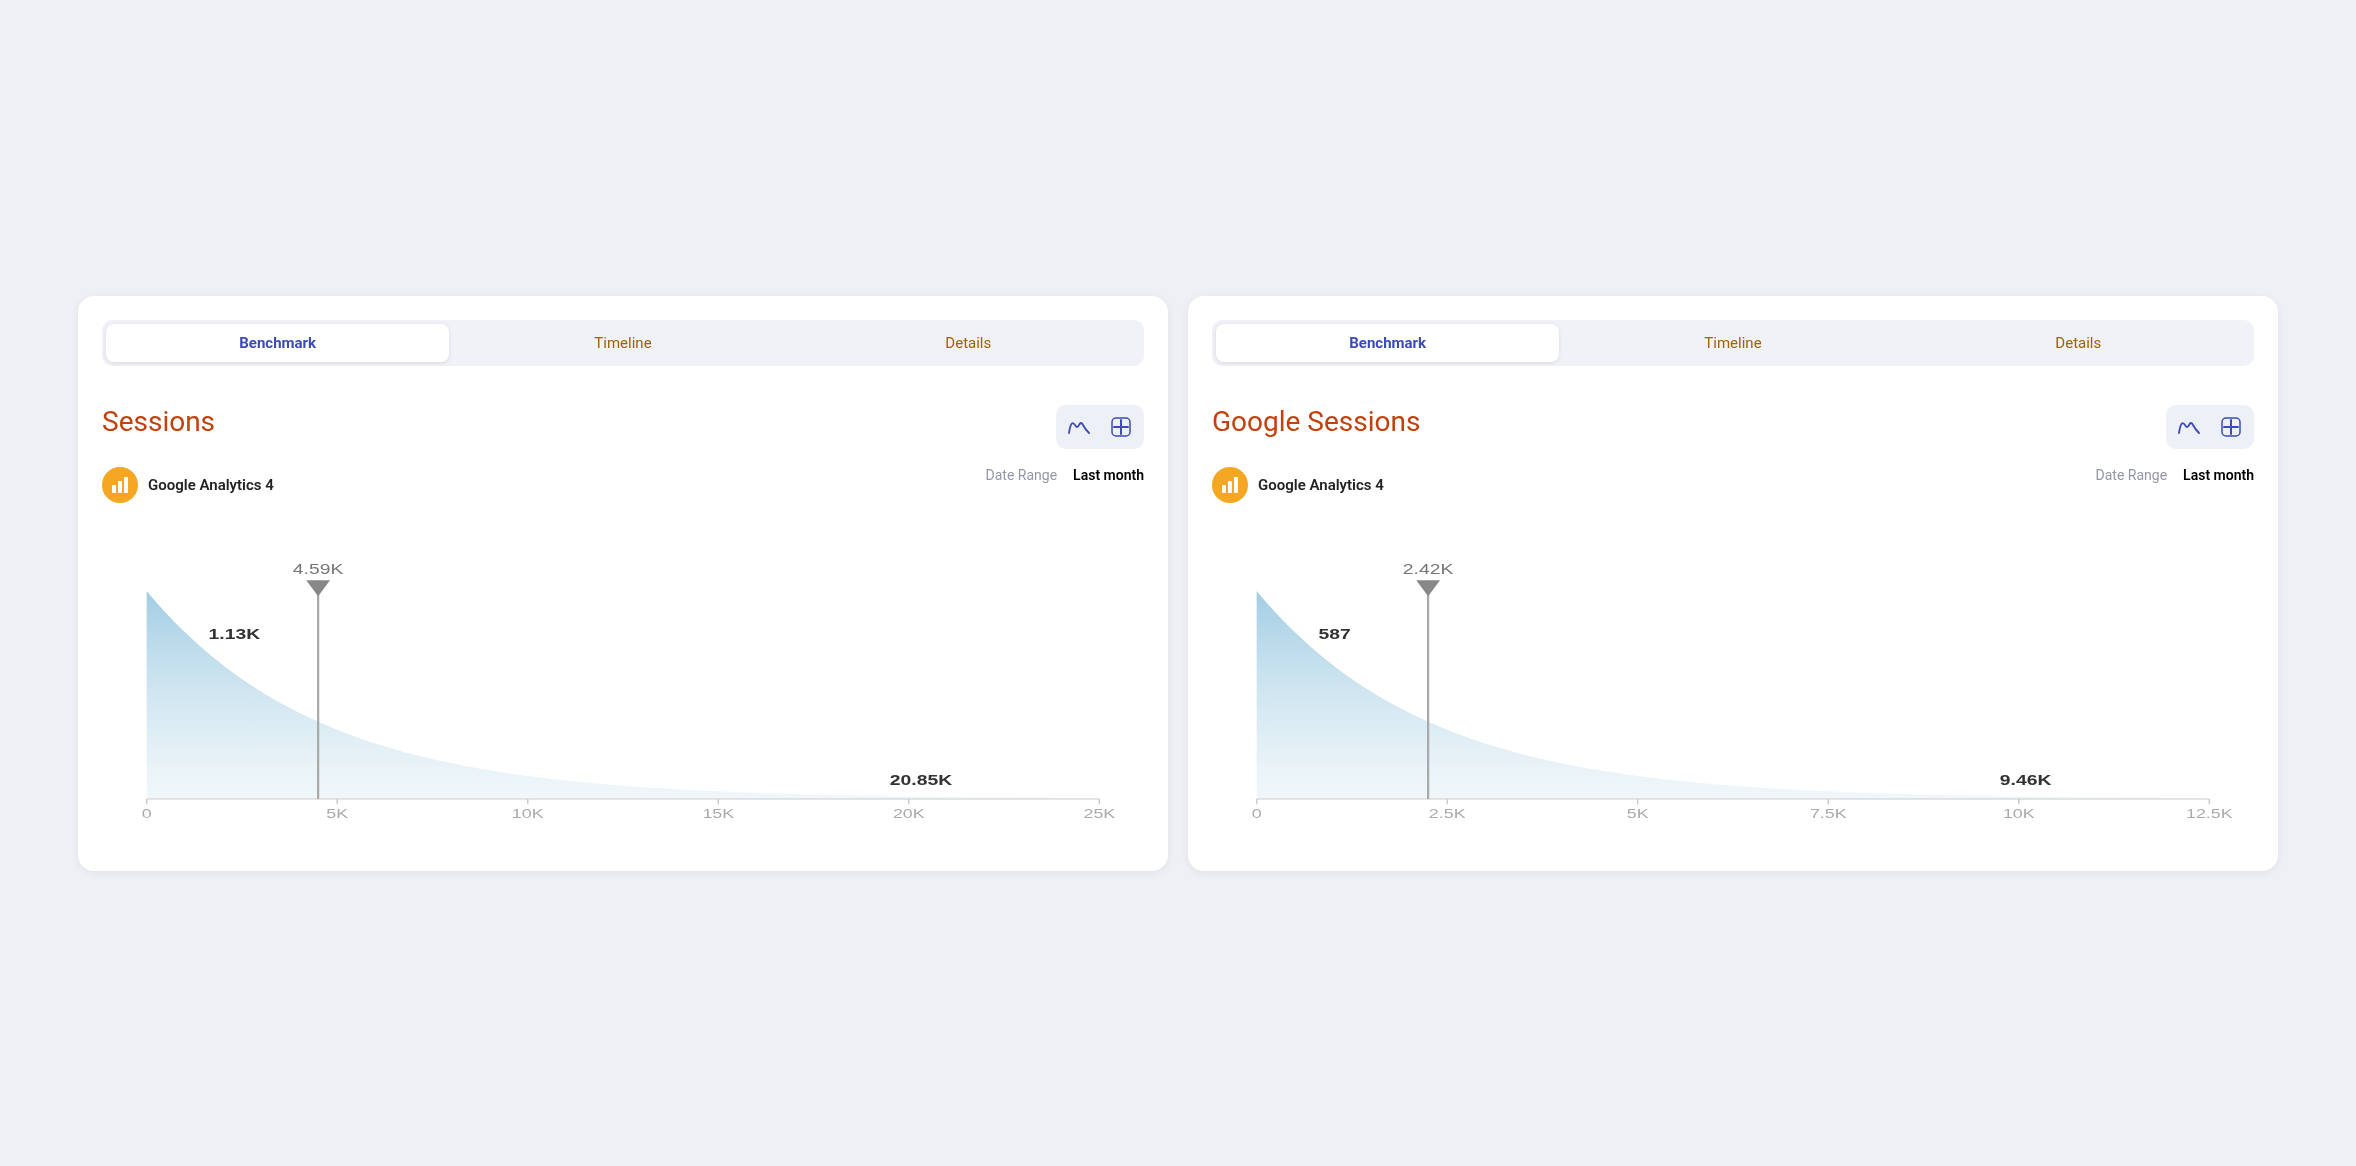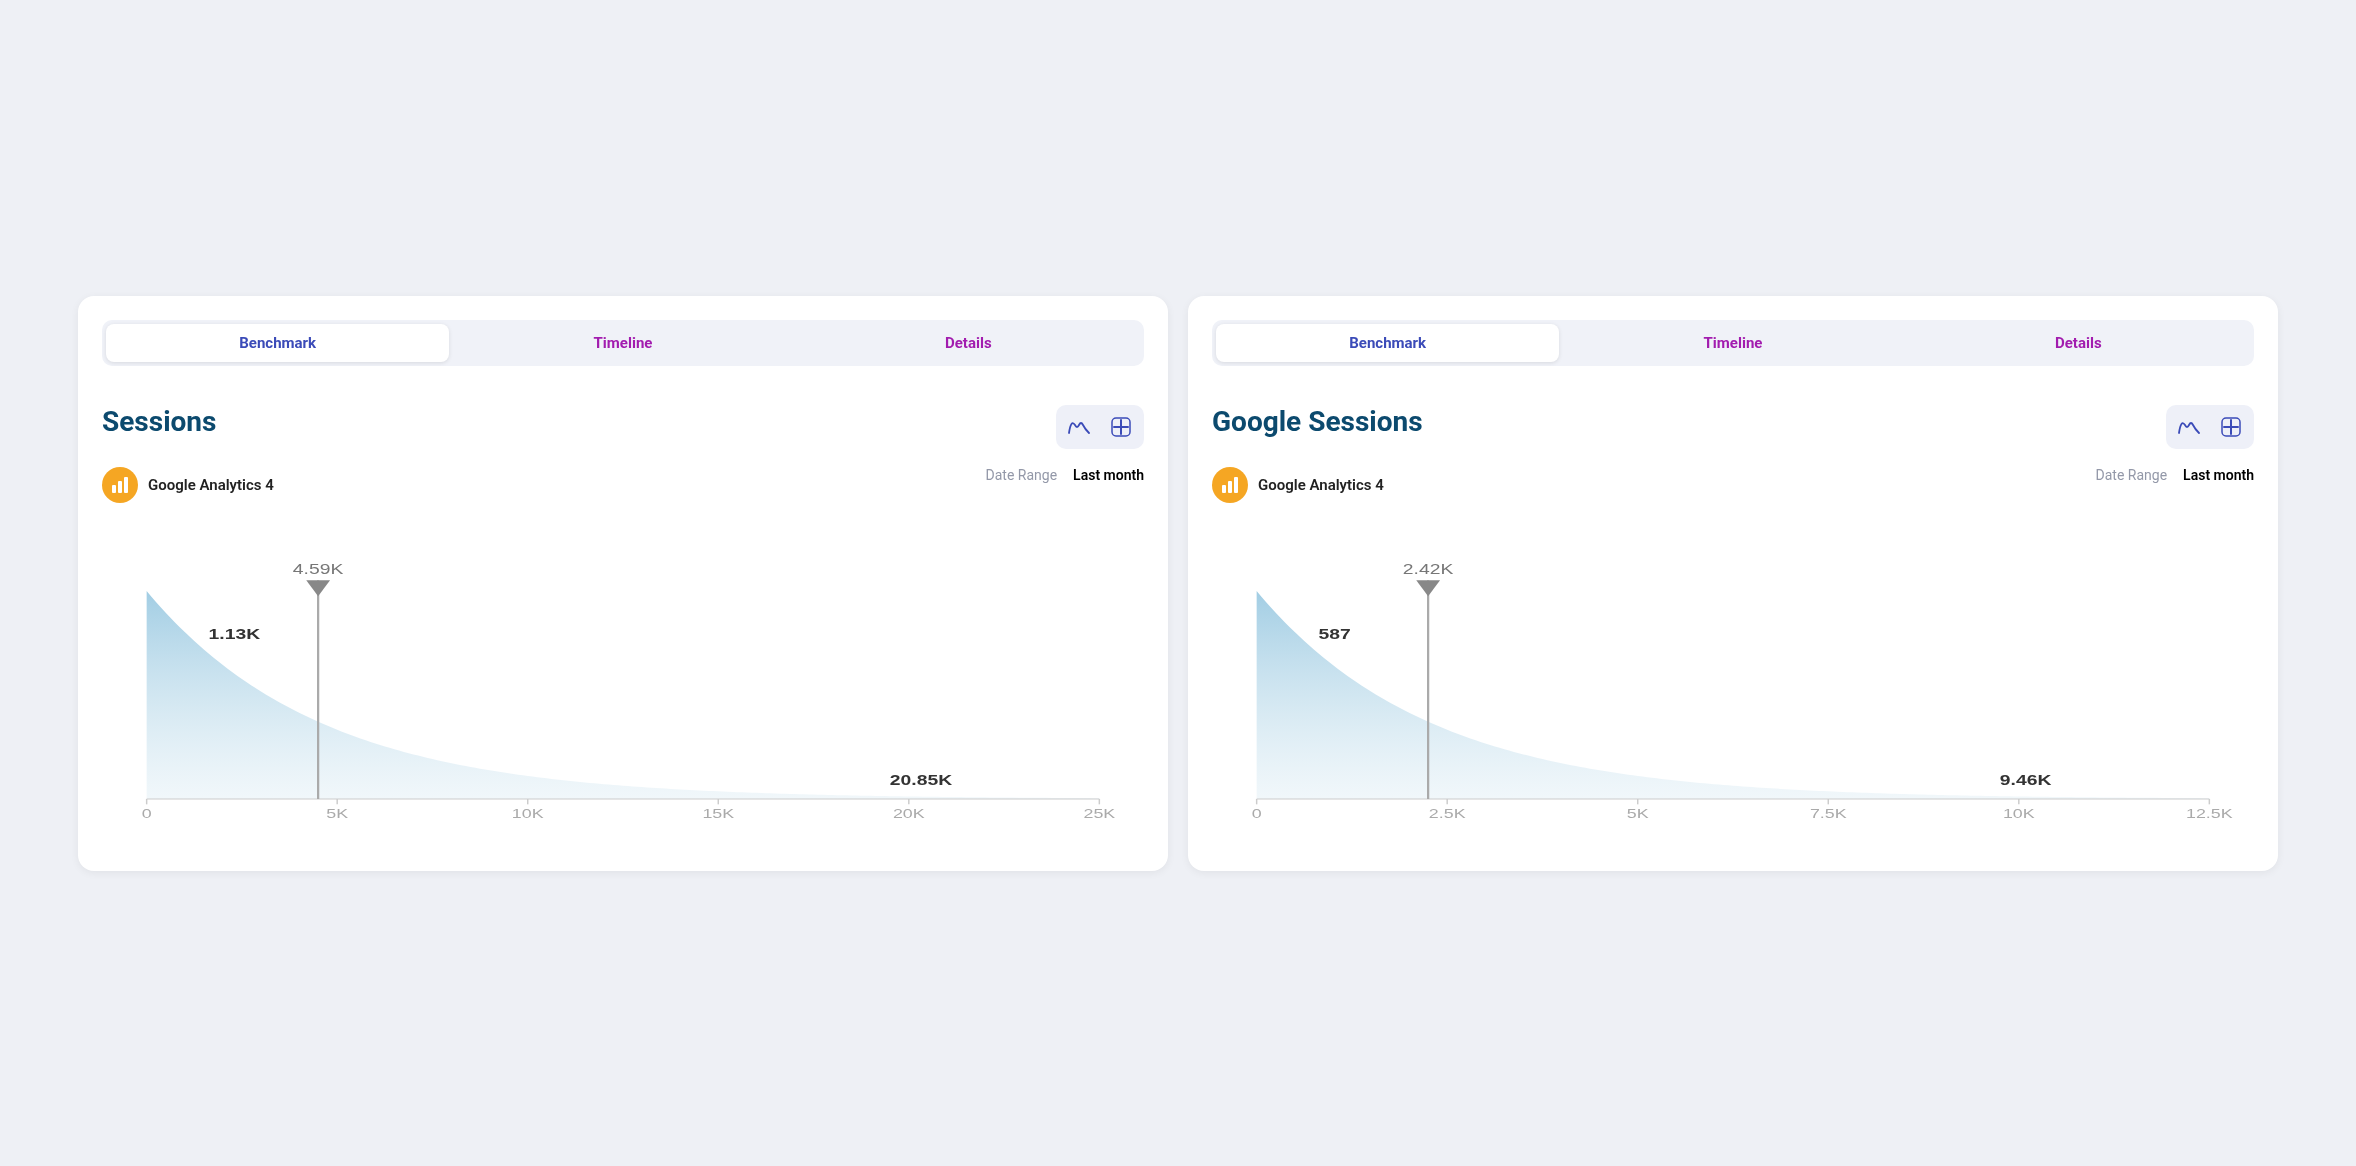--- a/index.html
+++ b/index.html
@@ -32,42 +32,42 @@
       margin-bottom: 39px;
       background: #f0f2f8;
       padding: 4px;
       gap: 2px;
     }
     .tab {
       flex: 1;
       text-align: center;
       padding: 10px 16px;
       font-size: 15px;
-      font-weight: 700;
+      font-weight: 400;
       cursor: pointer;
       border-radius: 8px;
-      color: #a21caf;
+      color: #a16207;
       transition: all 0.15s;
     }
     .tab.active {
       background: #fff;
       color: #3b4bb8;
       font-weight: 700;
       box-shadow: 0 1px 4px rgba(0,0,0,0.1);
     }
     .card-header {
       display: flex;
       justify-content: space-between;
       align-items: flex-start;
       margin-bottom: 18px;
     }
     .card-title {
       font-size: 28px;
-      font-weight: 700;
-      color: #0c4a6e;
+      font-weight: 400;
+      color: #c2410c;
     }
     .icon-buttons {
       display: flex;
       background: #eef0f8;
       border-radius: 10px;
       padding: 4px;
       gap: 4px;
     }
     .icon-btn {
       width: 38px;

